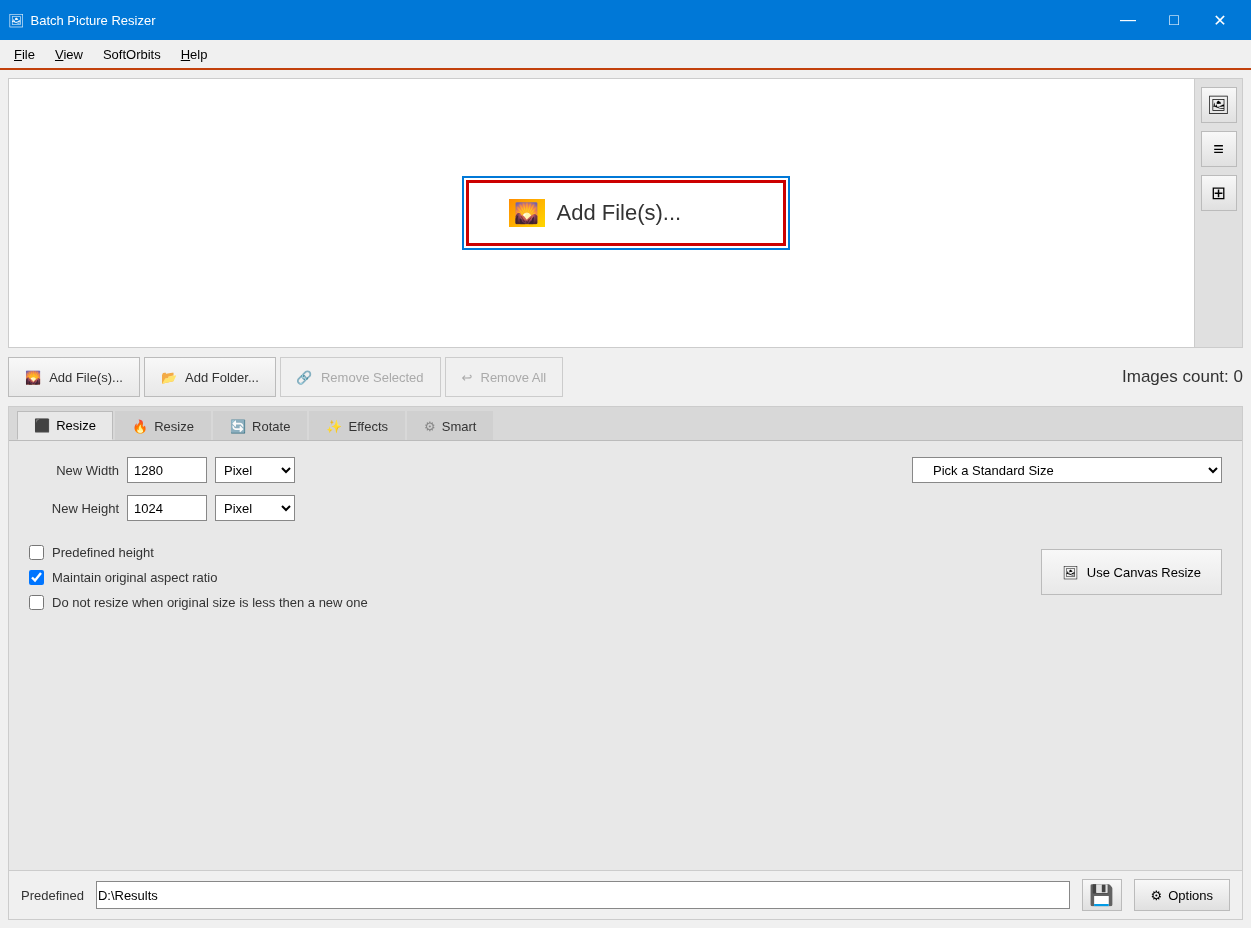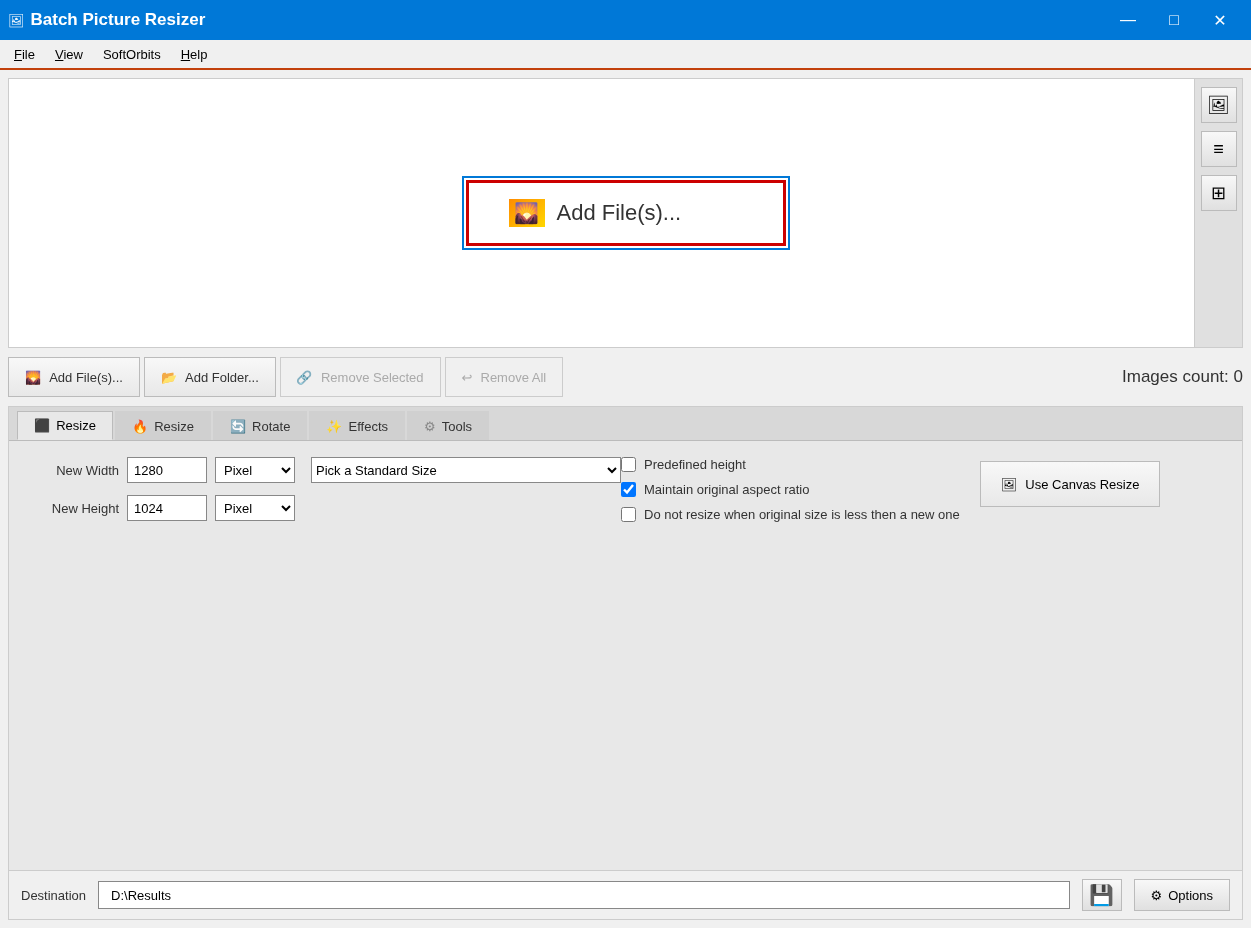--- a/index.html
+++ b/index.html
@@ -9,21 +9,21 @@
     .title-bar {
       background: #0078d7;
       height: 40px;
       display: flex;
       align-items: center;
       padding: 0 8px;
       color: white;
       justify-content: space-between;
     }
     .title-bar-left { display: flex; align-items: center; gap: 6px; }
-    .title-bar-title { font-size: 17px; font-weight: bold; }
+    .title-bar-title { font-size: 13px; font-weight: normal; }
     .title-bar-controls { display: flex; align-items: center; }
     .title-btn {
       width: 46px; height: 40px; background: transparent; border: none;
       color: white; font-size: 16px; cursor: pointer; display: flex; align-items: center; justify-content: center;
     }
 
     
     .menu-bar {
       background: #f0f0f0;
       height: 30px;
@@ -156,22 +156,22 @@
       background: #e8e8e8;
       border-color: #bbb;
       border-bottom: 1px solid #e8e8e8;
       color: #000;
     }
 
     
     .tab-content {
       padding: 16px 20px;
       display: flex;
-      flex-direction: row;
-      gap: 0;
+      flex-direction: column;
+      gap: 24px;
     }
 
     
     .form-row {
       display: flex;
       align-items: center;
       gap: 8px;
     }
     .form-label {
       width: 90px;
@@ -192,21 +192,21 @@
       height: 26px;
       border: 1px solid #888;
       padding: 2px 4px;
       font-size: 13px;
       background: white;
     }
     .standard-size-select {
       width: 310px;
       height: 26px;
       border: 1px solid #888;
-      padding: 2px 0;
+      padding: 2px 16px;
       font-size: 13px;
       background: white;
     }
 
     
     .checkbox-row {
       display: flex;
       align-items: center;
       gap: 8px;
       font-size: 13px;
@@ -246,21 +246,21 @@
       display: flex;
       align-items: center;
       gap: 12px;
       margin-top: auto;
     }
     .destination-label { font-size: 13px; color: #333; }
     .destination-input {
       flex: 1;
       height: 28px;
       border: 1px solid #888;
-      padding: 2px 12px;
+      padding: 2px 1px;
       font-size: 13px;
       background: white;
     }
     .folder-btn {
       width: 40px; height: 32px;
       background: linear-gradient(to bottom, #f8f8f8, #e0e0e0);
       border: 1px solid #bbb;
       cursor: pointer;
       display: flex; align-items: center; justify-content: center;
       font-size: 20px;
@@ -402,21 +402,21 @@
       <div class="tab">
         <span style="color:#0099cc;">🔄</span>
         <span>Rotate</span>
       </div>
       <div class="tab">
         <span style="color:#ccaa00;">✨</span>
         <span>Effects</span>
       </div>
       <div class="tab">
         <span style="color:#888;">⚙</span>
-        <span>Tools</span>
+        <span>Smart</span>
       </div>
     </div>
 
     <div class="tab-content">
 
       <div class="right-side-row">
         <div class="left-col">
 
           <div class="form-row">
             <label class="form-label">New Width</label>
@@ -467,21 +467,21 @@
         <div style="display:flex; flex-direction:column; justify-content:flex-start; padding-top:4px;">
           <button class="canvas-resize-btn">
             <span>🖼</span>
             <span>Use Canvas Resize</span>
           </button>
         </div>
       </div>
     </div>
 
     <div class="bottom-bar">
-      <span class="destination-label">Destination</span>
+      <span class="destination-label">Predefined</span>
       <input class="destination-input" type="text" value="D:\Results" style="">
       <button class="folder-btn">
         <span style="color:#0078d7;">💾</span>
       </button>
       <button class="options-btn">
         <span>⚙</span>
         <span>Options</span>
       </button>
     </div>
 

